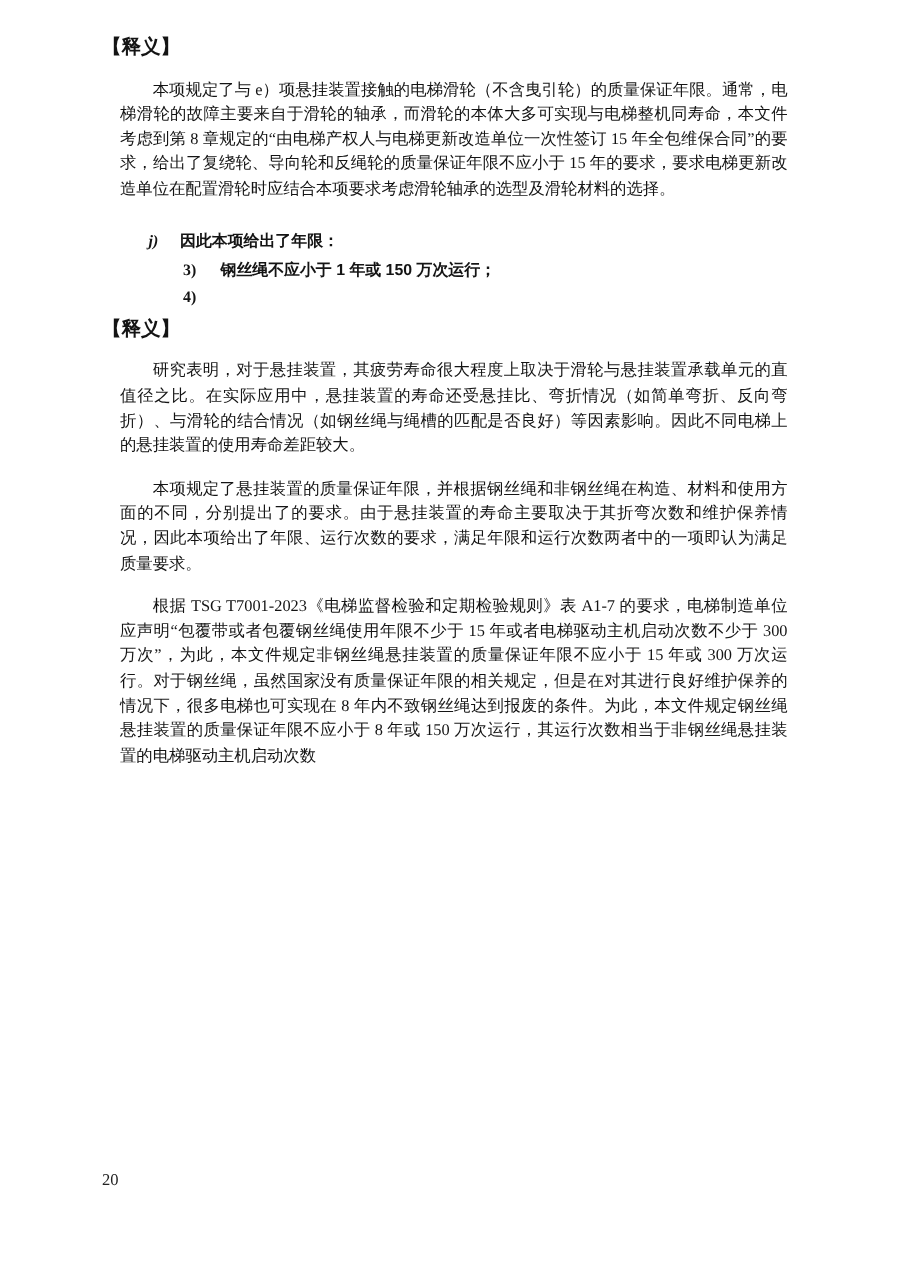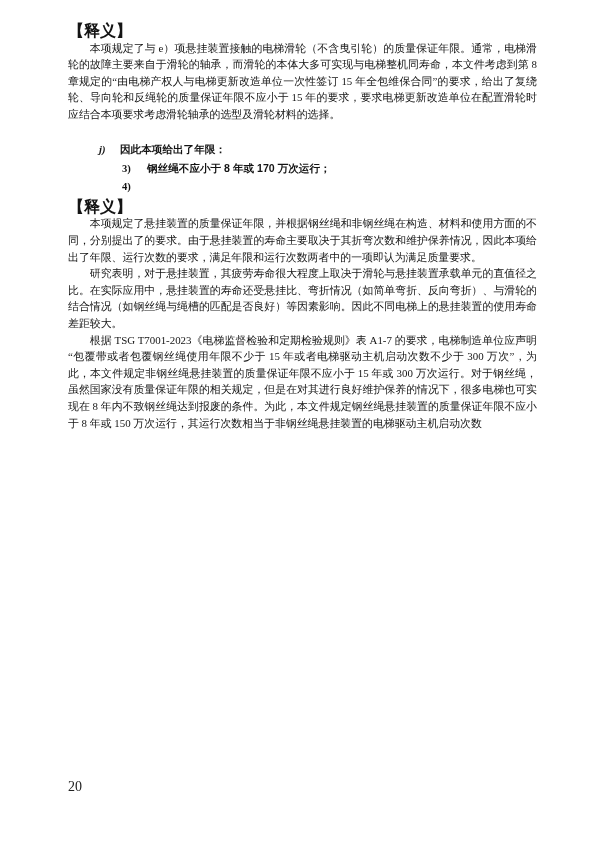--- a/index.html
+++ b/index.html
@@ -20,25 +20,25 @@
     position: absolute;
     left: 68px;
     top: 23px;
     width: 469px;
     font-size: 10.9px;
     line-height: 16.6px;
     text-align: justify;
   }
   .sec-heading {
     font-weight: 700;
-    font-size: 16px;
+    font-size: 13px;
     text-align: left;
   }
   p.para {
-    margin: 0;
+    margin: 12px;
     text-indent: 2em;
   }
   .clause {
     margin-top: 17px;
     margin-bottom: 2px;
     font-family: "Liberation Sans", "DejaVu Sans", sans-serif;
     font-weight: 700;
     font-size: 10.6px;
     line-height: 18.4px;
     text-align: left;
@@ -61,21 +61,21 @@
     margin-left: 54px;
     width: 25px;
   }
   .clause-text {
     flex: 1 1 auto;
   }
   .pagenum {
     position: absolute;
     left: 68px;
     top: 780px;
-    font-size: 14px;
+    font-size: 11px;
     line-height: 14px;
     color: #222222;
   }
 </style>
 </head>
 <body>
 
 <div class="sheet">
   <div class="content">
 
@@ -83,29 +83,29 @@
 
     <p class="para">本项规定了与 e）项悬挂装置接触的电梯滑轮（不含曳引轮）的质量保证年限。通常，电梯滑轮的故障主要来自于滑轮的轴承，而滑轮的本体大多可实现与电梯整机同寿命，本文件考虑到第 8 章规定的“由电梯产权人与电梯更新改造单位一次性签订 15 年全包维保合同”的要求，给出了复绕轮、导向轮和反绳轮的质量保证年限不应小于 15 年的要求，要求电梯更新改造单位在配置滑轮时应结合本项要求考虑滑轮轴承的选型及滑轮材料的选择。</p>
 
     <div class="clause">
       <div class="row">
         <span class="lab lab-j">j)</span>
         <span class="clause-text">因此本项给出了年限：</span>
       </div>
       <div class="row">
         <span class="lab lab-n">3)</span>
-        <span class="clause-text">钢丝绳不应小于 8 年或 170 万次运行；</span>
+        <span class="clause-text">钢丝绳不应小于 1 年或 150 万次运行；</span>
       </div>
       <div class="row">
         <span class="lab lab-n">4)</span>
       </div>
     </div>
 
     <div class="sec-heading">【释义】</div>
 
+    <p class="para">研究表明，对于悬挂装置，其疲劳寿命很大程度上取决于滑轮与悬挂装置承载单元的直值径之比。在实际应用中，悬挂装置的寿命还受悬挂比、弯折情况（如简单弯折、反向弯折）、与滑轮的结合情况（如钢丝绳与绳槽的匹配是否良好）等因素影响。因此不同电梯上的悬挂装置的使用寿命差距较大。</p>
     <p class="para">本项规定了悬挂装置的质量保证年限，并根据钢丝绳和非钢丝绳在构造、材料和使用方面的不同，分别提出了的要求。由于悬挂装置的寿命主要取决于其折弯次数和维护保养情况，因此本项给出了年限、运行次数的要求，满足年限和运行次数两者中的一项即认为满足质量要求。</p>
-    <p class="para">研究表明，对于悬挂装置，其疲劳寿命很大程度上取决于滑轮与悬挂装置承载单元的直值径之比。在实际应用中，悬挂装置的寿命还受悬挂比、弯折情况（如简单弯折、反向弯折）、与滑轮的结合情况（如钢丝绳与绳槽的匹配是否良好）等因素影响。因此不同电梯上的悬挂装置的使用寿命差距较大。</p>
     <p class="para">根据 TSG T7001-2023《电梯监督检验和定期检验规则》表 A1-7 的要求，电梯制造单位应声明“包覆带或者包覆钢丝绳使用年限不少于 15 年或者电梯驱动主机启动次数不少于 300 万次”，为此，本文件规定非钢丝绳悬挂装置的质量保证年限不应小于 15 年或 300 万次运行。对于钢丝绳，虽然国家没有质量保证年限的相关规定，但是在对其进行良好维护保养的情况下，很多电梯也可实现在 8 年内不致钢丝绳达到报废的条件。为此，本文件规定钢丝绳悬挂装置的质量保证年限不应小于 8 年或 150 万次运行，其运行次数相当于非钢丝绳悬挂装置的电梯驱动主机启动次数</p>
 
   </div>
 
   <div class="pagenum">20</div>
 </div>
 
 </body></html>

